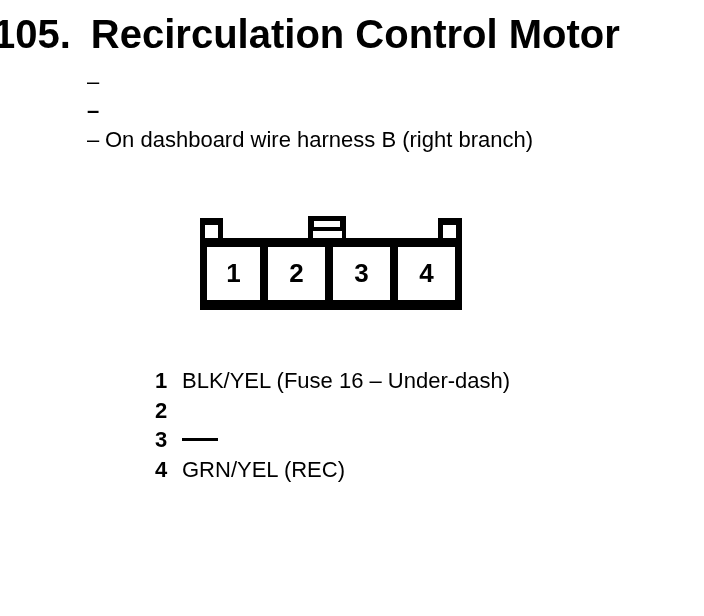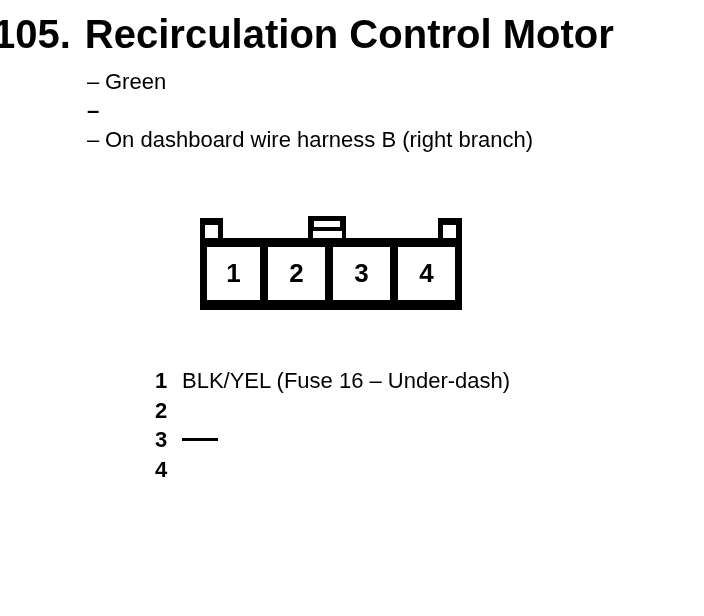--- a/index.html
+++ b/index.html
@@ -10,21 +10,21 @@
     color:#000000;
   }
 
   
   .title-row {
     position:absolute; top:12px; left:-7px;
     font-size:40px; line-height:44px; font-weight:700;
     white-space:nowrap; letter-spacing:0;
   }
   .title-num { display:inline-block; }
-  .title-text { display:inline-block; margin-left:14px; }
+  .title-text { display:inline-block; margin-left:20px; }
 
   
   .notes {
     position:absolute; left:87px; top:67px;
     font-size:22px; line-height:29px;
   }
   .note-row { display:flex; }
   .note-dash { width:18px; flex:0 0 18px; }
   .note-dash.bold { font-weight:700; }
 
@@ -62,21 +62,20 @@
 
 <div id="canvas">
 
   <div class="title-row">
     <span class="title-num">105.</span><span class="title-text">Recirculation Control Motor</span>
   </div>
 
   <div class="notes">
     <div class="note-row">
       <span class="note-dash">–</span>
-      <span>Green</span>
     </div>
     <div class="note-row">
       <span class="note-dash bold">–</span>
     </div>
     <div class="note-row">
       <span class="note-dash">–</span>
       <span>On dashboard wire harness B (right branch)</span>
     </div>
   </div>
 
@@ -114,16 +113,17 @@
     </div>
     <div class="pin-row">
       <span class="pin-num">2</span>
     </div>
     <div class="pin-row">
       <span class="pin-num">3</span>
       <span class="no-wire"></span>
     </div>
     <div class="pin-row">
       <span class="pin-num">4</span>
+      <span>GRN/YEL (REC)</span>
     </div>
   </div>
 
 </div>
 
 </body></html>

